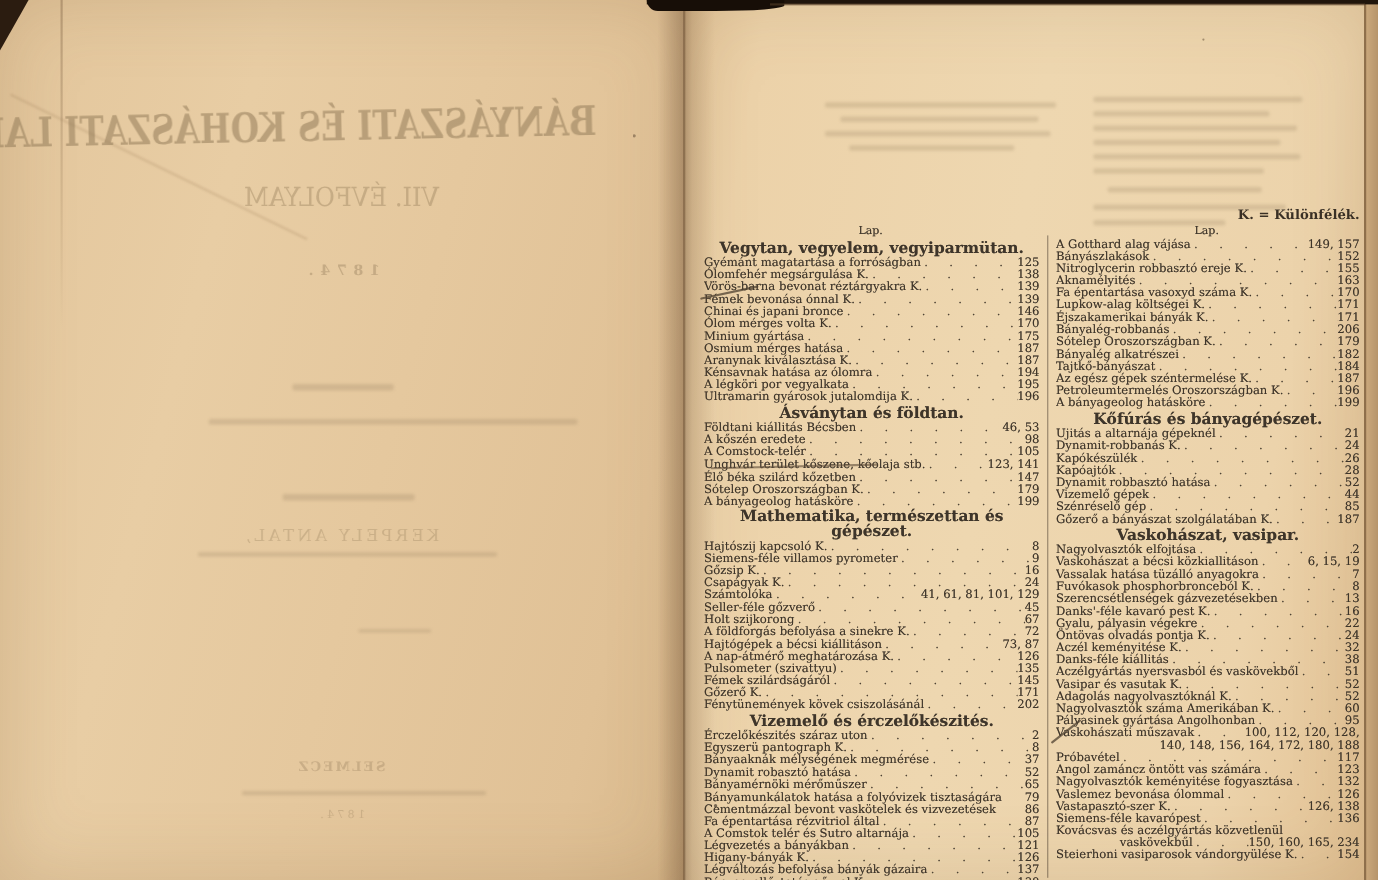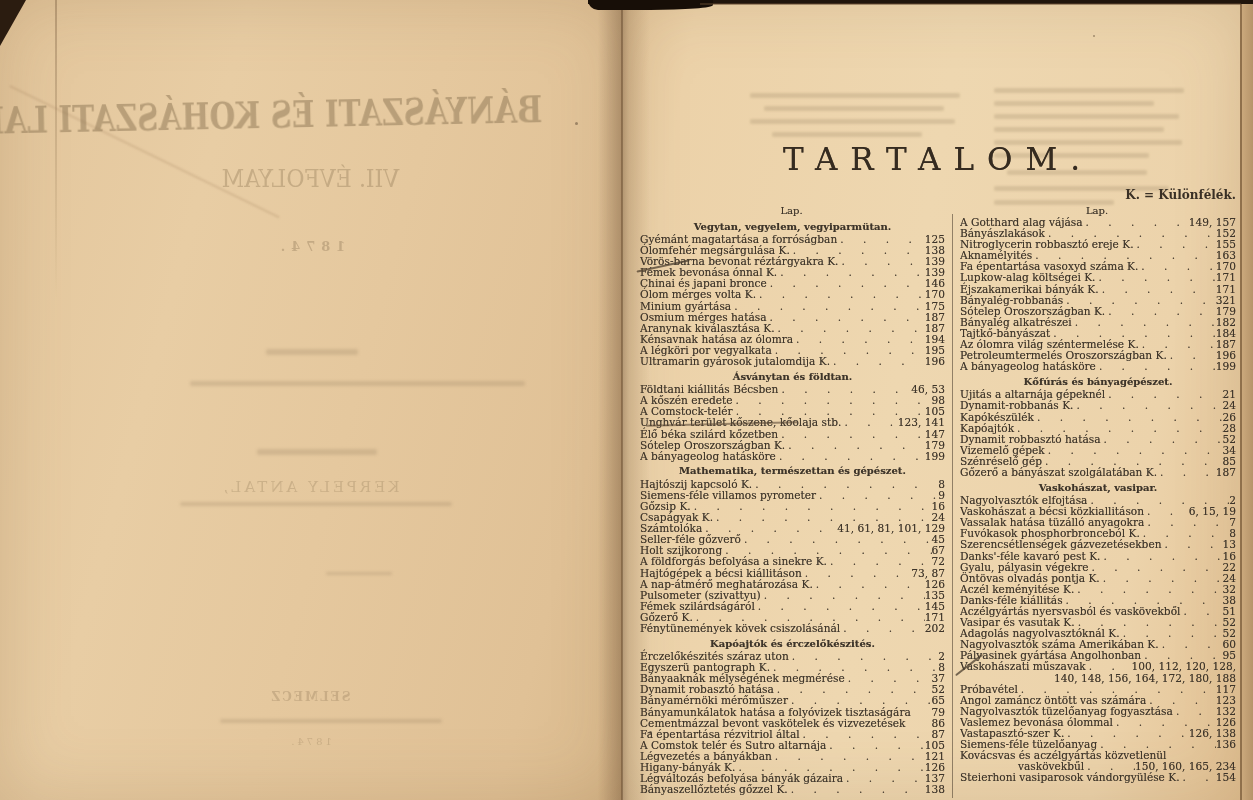--- a/index.html
+++ b/index.html
@@ -44,21 +44,21 @@
   .toc-title{position:absolute;left:18px;top:141px;width:596px;text-align:center;
     font-size:31px;letter-spacing:13px;color:#352b20;text-shadow:0 0 .6px rgba(53,43,32,.7);}
   .toc-legend{position:absolute;left:18px;top:188px;width:596px;text-align:right;
     font-size:12px;font-weight:bold;color:#3a3025;}
   .col{position:absolute;top:205px;height:595px;overflow:hidden;color:#3e352a;
     font-size:10.6px;text-shadow:0 0 .4px rgba(62,53,42,.55);}
   .col-left{left:18px;width:305px;}
   .col-right{left:338px;width:276px;}
   .col-divider{position:absolute;left:330px;top:214px;width:1px;height:584px;background:rgba(70,56,42,.55);}
   .lap{font-size:10px;text-align:center;line-height:12px;padding-right:2px;}
-  .toc-heading{font-size:10px;font-weight:bold;text-align:center;line-height:13px;margin:2.5px 0 1.5px;}
+  .toc-heading{font-size:14px;font-weight:bold;text-align:center;line-height:13px;margin:2.5px 0 1.5px;}
   .toc-row{display:flex;align-items:baseline;line-height:11.1px;}
   .toc-row .t{white-space:nowrap;}
   .toc-row .t.ind{padding-left:58px;}
   .toc-row .leader{flex:1 1 auto;min-width:0;overflow:hidden;white-space:nowrap;padding:0 3px;opacity:.9;}
   .toc-row .leader::after{content:". . . . . . . . . . . . . . . . . . . . . . . . . .";letter-spacing:8px;}
   .toc-row .leader.nd::after{content:"";}
   .toc-row .p{white-space:nowrap;text-align:right;}
   
   .pencil{position:absolute;background:rgba(78,64,48,.75);border-radius:2px;}
   .pm1{left:14px;top:265px;width:54px;height:1.6px;transform:rotate(-12deg);}
@@ -100,21 +100,20 @@
     <div class="fb" style="left:372px;top:88px;width:190px;"></div>
     <div class="fb" style="left:372px;top:101px;width:160px;"></div>
     <div class="fb" style="left:372px;top:114px;width:185px;"></div>
     <div class="fb" style="left:372px;top:127px;width:170px;"></div>
     <div class="fb" style="left:372px;top:140px;width:188px;"></div>
     <div class="fb" style="left:372px;top:153px;width:155px;"></div>
     <div class="fb" style="left:385px;top:170px;width:140px;"></div>
     <div class="fb" style="left:372px;top:186px;width:175px;"></div>
     <div class="fb" style="left:372px;top:200px;width:120px;"></div>
 
-    <div class="toc-title">TARTALOM.</div>
     <div class="toc-legend">K. = Különfélék.</div>
 
     <div class="col col-left">
       <div class="lap">Lap.</div>
     <div class="toc-heading">Vegytan, vegyelem, vegyiparmütan.</div>
         <div class="toc-row">
           <span class="t">Gyémánt magatartása a forróságban</span>
           <span class="leader"></span>
           <span class="p">125</span>
         </div>
@@ -273,21 +272,21 @@
         <div class="toc-row">
           <span class="t">Gőzerő K.</span>
           <span class="leader"></span>
           <span class="p">171</span>
         </div>
         <div class="toc-row">
           <span class="t">Fénytünemények kövek csiszolásánál</span>
           <span class="leader"></span>
           <span class="p">202</span>
         </div>
-        <div class="toc-heading">Kapóajtók és érczelőkészités.</div>
+        <div class="toc-heading">Vizemelő és érczelőkészités.</div>
         <div class="toc-row">
           <span class="t">Érczelőkészités száraz uton</span>
           <span class="leader"></span>
           <span class="p">2</span>
         </div>
         <div class="toc-row">
           <span class="t">Egyszerü pantograph K.</span>
           <span class="leader"></span>
           <span class="p">8</span>
         </div>
@@ -381,39 +380,39 @@
           <span class="p">171</span>
         </div>
         <div class="toc-row">
           <span class="t">Éjszakamerikai bányák K.</span>
           <span class="leader"></span>
           <span class="p">171</span>
         </div>
         <div class="toc-row">
           <span class="t">Bányalég-robbanás</span>
           <span class="leader"></span>
-          <span class="p">321</span>
+          <span class="p">206</span>
         </div>
         <div class="toc-row">
           <span class="t">Sótelep Oroszországban K.</span>
           <span class="leader"></span>
           <span class="p">179</span>
         </div>
         <div class="toc-row">
           <span class="t">Bányalég alkatrészei</span>
           <span class="leader"></span>
           <span class="p">182</span>
         </div>
         <div class="toc-row">
           <span class="t">Tajtkő-bányászat</span>
           <span class="leader"></span>
           <span class="p">184</span>
         </div>
         <div class="toc-row">
-          <span class="t">Az ólomra világ széntermelése K.</span>
+          <span class="t">Az egész gépek széntermelése K.</span>
           <span class="leader"></span>
           <span class="p">187</span>
         </div>
         <div class="toc-row">
           <span class="t">Petroleumtermelés Oroszországban K.</span>
           <span class="leader"></span>
           <span class="p">196</span>
         </div>
         <div class="toc-row">
           <span class="t">A bányageolog hatásköre</span>
@@ -442,21 +441,21 @@
           <span class="p">28</span>
         </div>
         <div class="toc-row">
           <span class="t">Dynamit robbasztó hatása</span>
           <span class="leader"></span>
           <span class="p">52</span>
         </div>
         <div class="toc-row">
           <span class="t">Vizemelő gépek</span>
           <span class="leader"></span>
-          <span class="p">34</span>
+          <span class="p">44</span>
         </div>
         <div class="toc-row">
           <span class="t">Szénréselő gép</span>
           <span class="leader"></span>
           <span class="p">85</span>
         </div>
         <div class="toc-row">
           <span class="t">Gőzerő a bányászat szolgálatában K.</span>
           <span class="leader"></span>
           <span class="p">187</span>
@@ -551,36 +550,36 @@
           <span class="t">Próbavétel</span>
           <span class="leader"></span>
           <span class="p">117</span>
         </div>
         <div class="toc-row">
           <span class="t">Angol zamáncz öntött vas számára</span>
           <span class="leader"></span>
           <span class="p">123</span>
         </div>
         <div class="toc-row">
-          <span class="t">Nagyolvasztók tüzelőanyag fogyasztása</span>
+          <span class="t">Nagyolvasztók keményitése fogyasztása</span>
           <span class="leader"></span>
           <span class="p">132</span>
         </div>
         <div class="toc-row">
           <span class="t">Vaslemez bevonása ólommal</span>
           <span class="leader"></span>
           <span class="p">126</span>
         </div>
         <div class="toc-row">
           <span class="t">Vastapasztó-szer K.</span>
           <span class="leader"></span>
           <span class="p">126, 138</span>
         </div>
         <div class="toc-row">
-          <span class="t">Siemens-féle tüzelőanyag</span>
+          <span class="t">Siemens-féle kavarópest</span>
           <span class="leader"></span>
           <span class="p">136</span>
         </div>
         <div class="toc-row">
           <span class="t">Kovácsvas és aczélgyártás közvetlenül</span>
           <span class="leader nd"></span>
           <span class="p"></span>
         </div>
         <div class="toc-row">
           <span class="t ind">vaskövekbűl</span>

